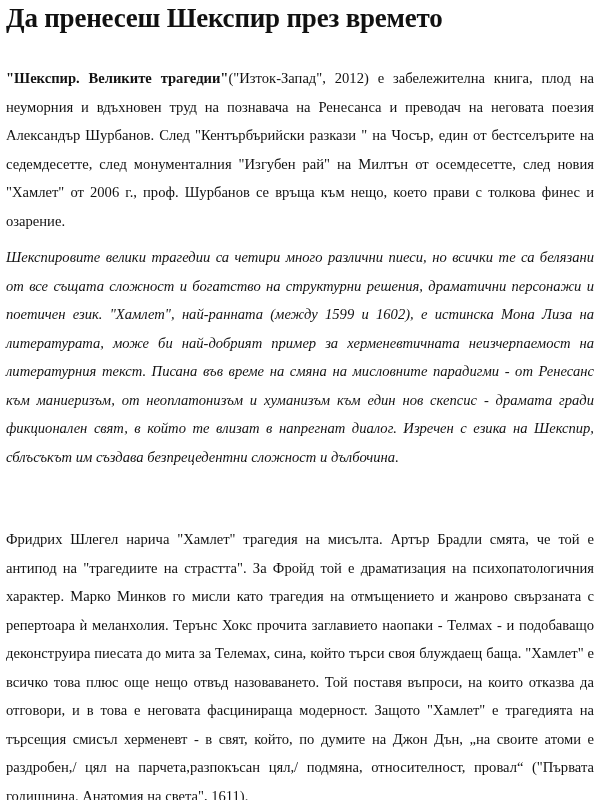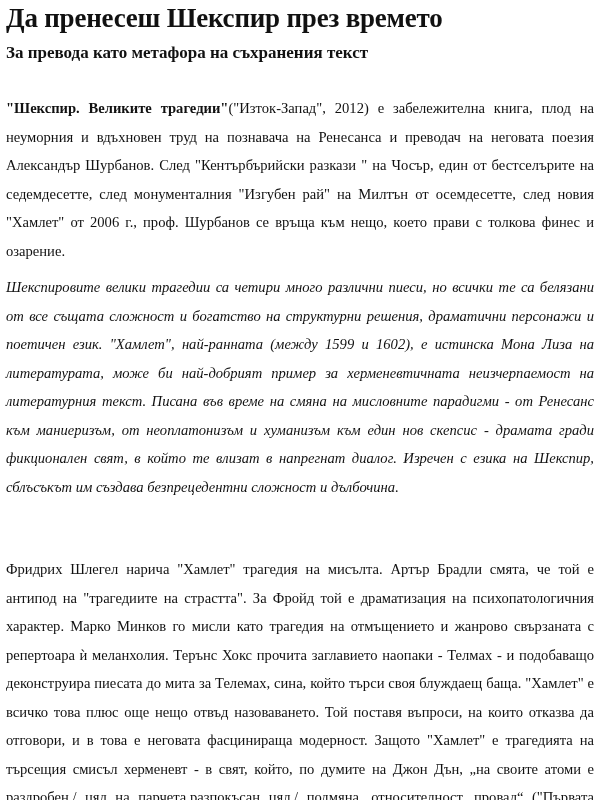--- a/index.html
+++ b/index.html
@@ -26,20 +26,19 @@
   .p1 { margin-top: 30px; }
   .p2 { margin-top: 8px; font-style: italic; }
   .p3 { margin-top: 54px; }
   .lead { font-weight: bold; }
 </style>
 </head>
 <body>
 
 <div class="page">
   <h1>Да пренесеш Шекспир през времето</h1>
-  <h2>За превода като метафора на съхранения текст</h2>
 
   <p class="p1"><span class="lead">"Шекспир. Великите трагедии"</span><span>("Изток-Запад", 2012) е забележителна книга, плод на неуморния и вдъхновен труд на познавача на Ренесанса и преводач на неговата поезия Александър Шурбанов. След "Кентърбърийски разкази " на Чосър, един от бестселърите на седемдесетте, след монументалния "Изгубен рай" на Милтън от осемдесетте, след новия "Хамлет" от 2006 г., проф. Шурбанов се връща към нещо, което прави с толкова финес и озарение.</span></p>
 
   <p class="p2">Шекспировите велики трагедии са четири много различни пиеси, но всички те са белязани от все същата сложност и богатство на структурни решения, драматични персонажи и поетичен език. "Хамлет", най-ранната (между 1599 и 1602), е истинска Мона Лиза на литературата, може би най-добрият пример за херменевтичната неизчерпаемост на литературния текст. Писана във време на смяна на мисловните парадигми - от Ренесанс към маниеризъм, от неоплатонизъм и хуманизъм към един нов скепсис - драмата гради фикционален свят, в който те влизат в напрегнат диалог. Изречен с езика на Шекспир, сблъсъкът им създава безпрецедентни сложност и дълбочина.</p>
 
   <p class="p3">Фридрих Шлегел нарича "Хамлет" трагедия на мисълта. Артър Брадли смята, че той е антипод на "трагедиите на страстта". За Фройд той е драматизация на психопатологичния характер. Марко Минков го мисли като трагедия на отмъщението и жанрово свързаната с репертоара ѝ меланхолия. Терънс Хокс прочита заглавието наопаки - Телмах - и подобаващо деконструира пиесата до мита за Телемах, сина, който търси своя блуждаещ баща. "Хамлет" е всичко това плюс още нещо отвъд назоваването. Той поставя въпроси, на които отказва да отговори, и в това е неговата фасцинираща модерност. Защото "Хамлет" е трагедията на търсещия смисъл херменевт - в свят, който, по думите на Джон Дън, „на своите атоми е раздробен,/ цял на парчета,разпокъсан цял,/ подмяна, относителност, провал“ ("Първата годишнина. Анатомия на света", 1611).</p>
 </div>
 
 </body></html>

